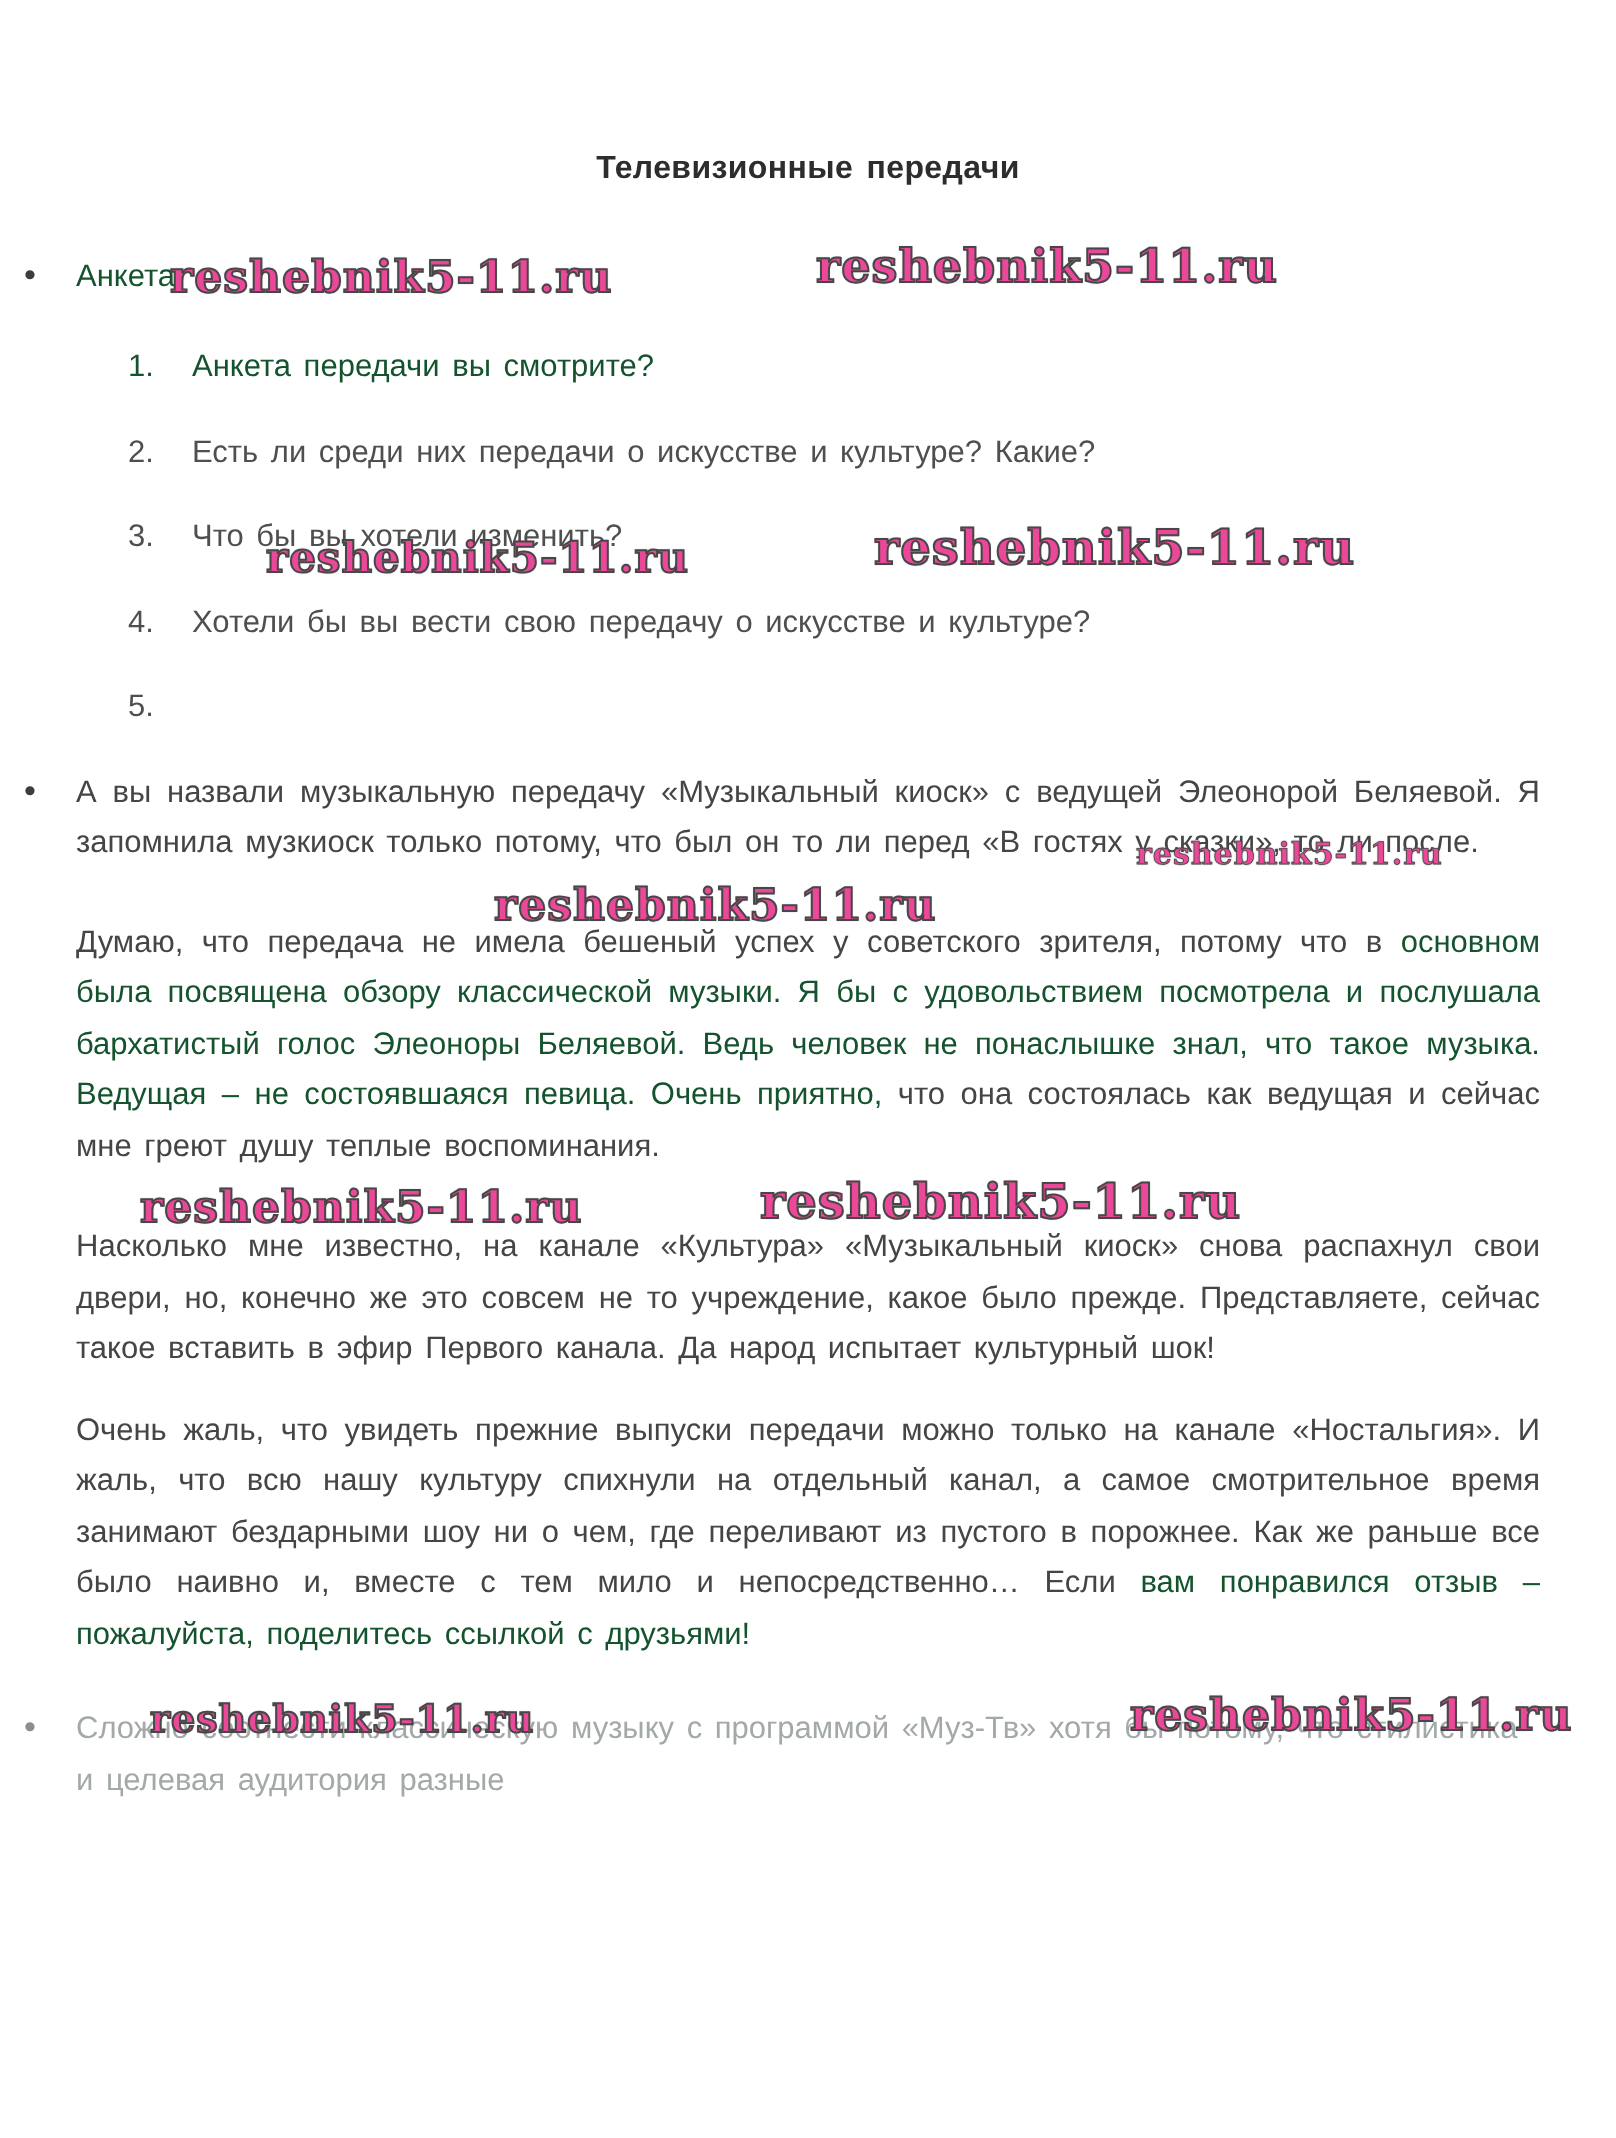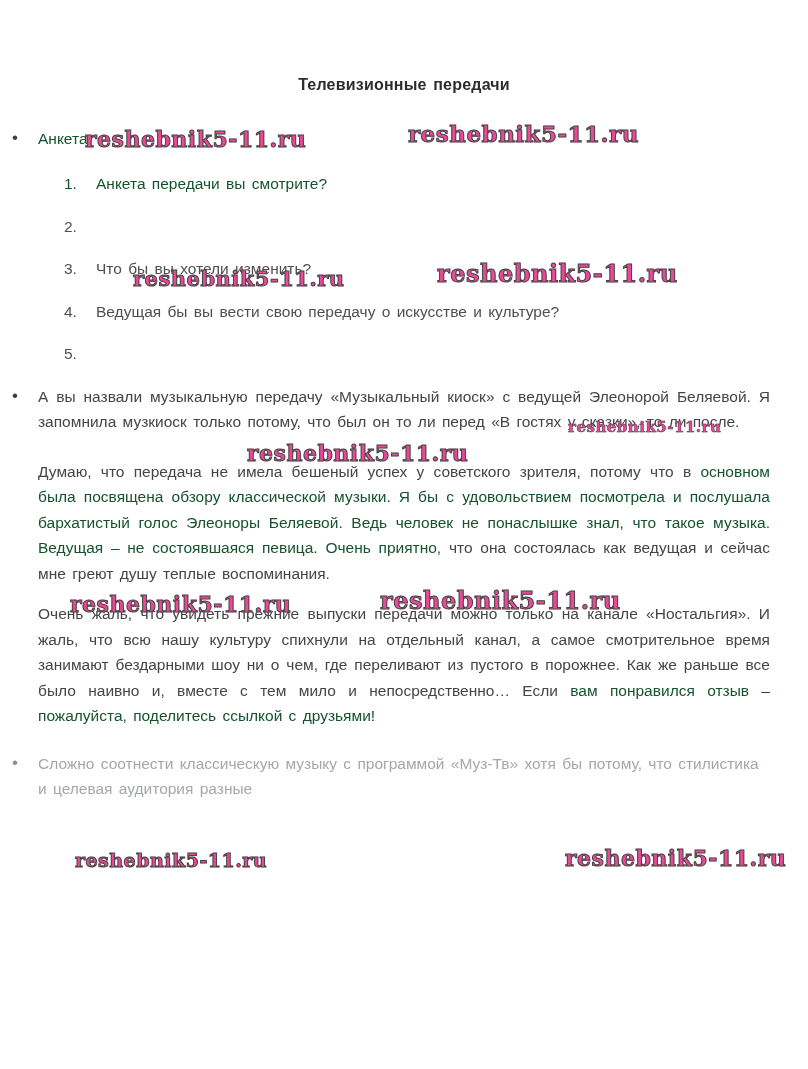--- a/index.html
+++ b/index.html
@@ -95,38 +95,40 @@
       <span class="faded">Анкета</span>
     </div>
 
     <div class="questions">
       <div class="q-row">
         <span class="q-num faded">1.</span>
         <span class="faded">Анкета передачи вы смотрите?</span>
       </div>
       <div class="q-row">
         <span class="q-num">2.</span>
+        <span>Есть ли среди них передачи о искусстве и культуре? Какие?</span>
       </div>
       <div class="q-row">
         <span class="q-num">3.</span>
         <span>Что бы вы хотели изменить?</span>
       </div>
       <div class="q-row">
         <span class="q-num">4.</span>
-        <span>Ведущая бы вы вести свою передачу о искусстве и культуре?</span>
+        <span>Хотели бы вы вести свою передачу о искусстве и культуре?</span>
       </div>
       <div class="q-row">
         <span class="q-num">5.</span>
       </div>
     </div>
 
     <div class="para bullet-row p-memory">А вы назвали музыкальную передачу «Музыкальный киоск» с ведущей Элеонорой Беляевой. Я запомнила музкиоск только потому, что был он то ли перед «В гостях у сказки», то ли после.</div>
 
     <div class="para p-opinion"><span>Думаю, что передача не имела бешеный успех у советского зрителя, потому что в </span><span class="faded">основном была посвящена обзору классической музыки. Я бы с удовольствием посмотрела и послушала бархатистый голос Элеоноры Беляевой. Ведь человек не понаслышке знал, что такое музыка. Ведущая – не состоявшаяся певица. Очень приятно, </span><span>что она состоялась как ведущая и сейчас мне греют душу теплые воспоминания.</span></div>
 
+    <div class="para p-kultura">Насколько мне известно, на канале «Культура» «Музыкальный киоск» снова распахнул свои двери, но, конечно же это совсем не то учреждение, какое было прежде. Представляете, сейчас такое вставить в эфир Первого канала. Да народ испытает культурный шок!</div>
 
     <div class="para p-nostalgia"><span>Очень жаль, что увидеть прежние выпуски передачи можно только на канале «Ностальгия». И жаль, что всю нашу культуру спихнули на отдельный канал, а самое смотрительное время занимают бездарными шоу ни о чем, где переливают из пустого в порожнее. Как же раньше все было наивно и, вместе с тем мило и непосредственно… Если </span><span class="faded">вам понравился отзыв – пожалуйста, поделитесь ссылкой с друзьями!</span></div>
 
     <div class="para bullet-row p-muztv">Сложно соотнести классическую музыку с программой «Муз-Тв» хотя бы потому, что стилистика и целевая аудитория разные</div>
 
   </div>
 
   <div class="wm wm1">reshebnik5-11.ru</div>
   <div class="wm wm2">reshebnik5-11.ru</div>
   <div class="wm wm3">reshebnik5-11.ru</div>

